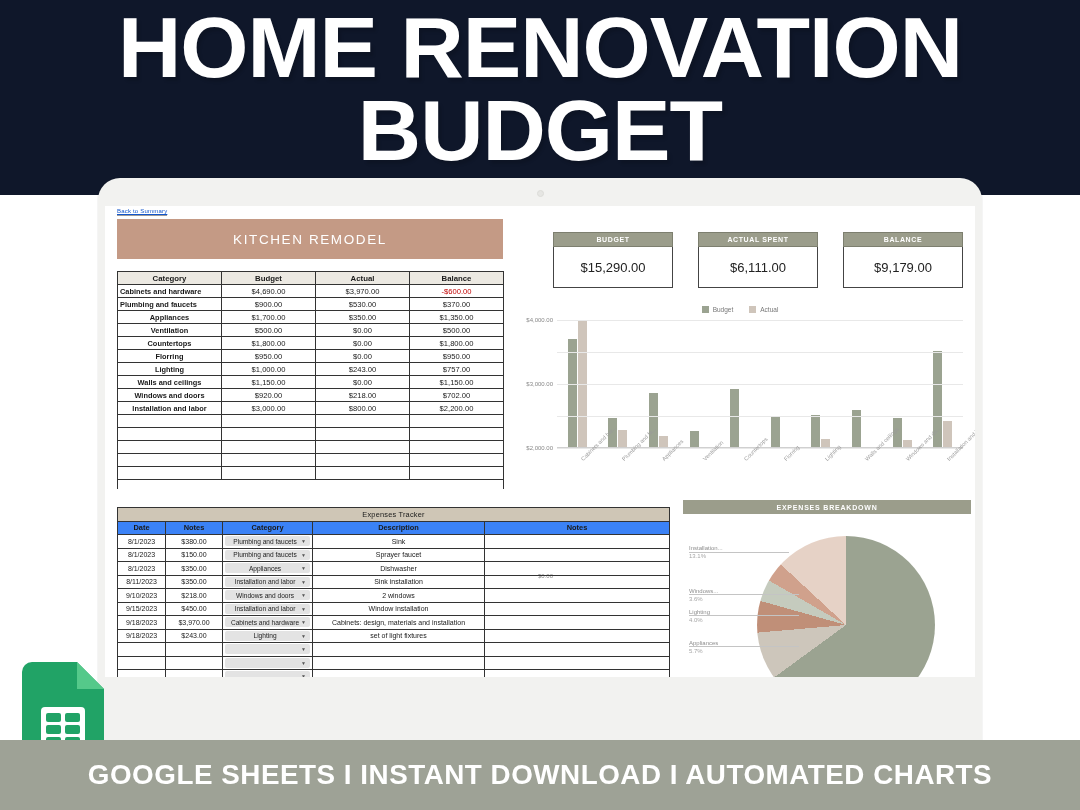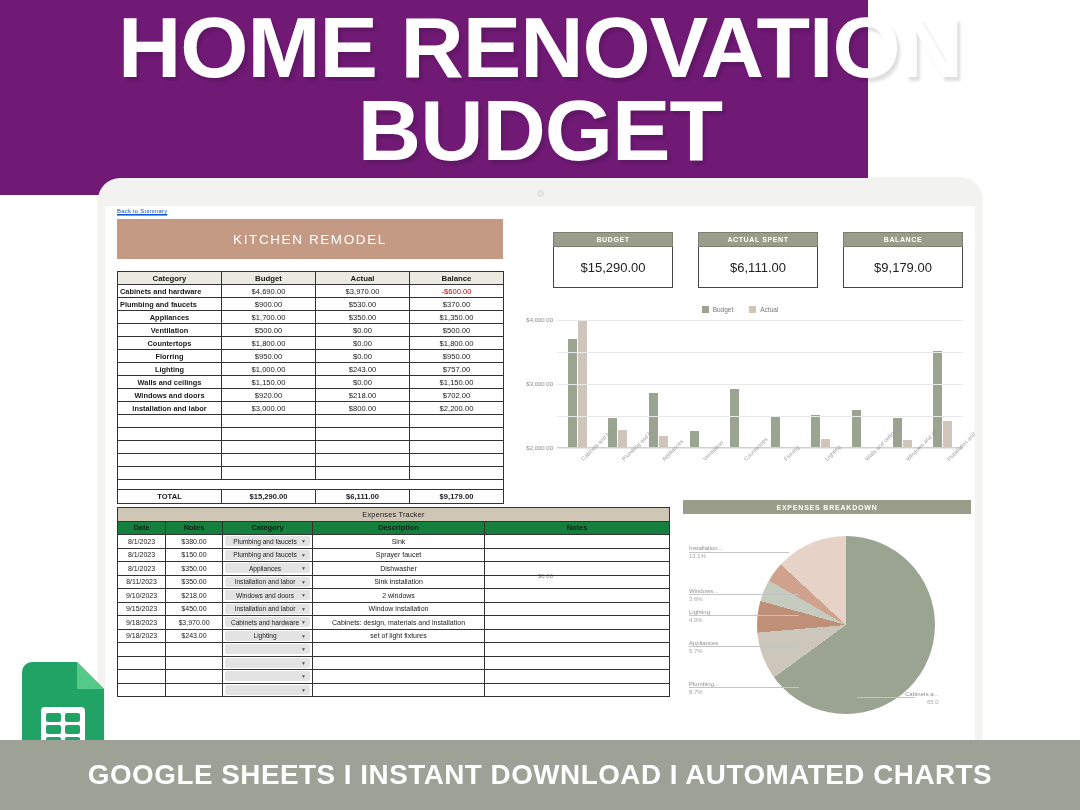--- a/index.html
+++ b/index.html
@@ -3,22 +3,22 @@
 <meta charset="utf-8">
 <style>
   * { box-sizing: border-box; margin:0; padding:0; }
   body {
     width:1080px; height:810px; overflow:hidden;
     font-family:"Liberation Sans", sans-serif;
     background:#ffffff; position:relative;
   }
   
   .banner {
-    position:absolute; left:0; top:0; width:868px; height:197px;
-    background:#701a75;
+    position:absolute; left:0; top:0; width:1080px; height:197px;
+    background:#0f172a;
   }
   .banner-title {
     position:absolute; left:0; top:6px; width:1080px;
     text-align:center; color:#ffffff;
     font-family:"Liberation Sans Narrow","Liberation Sans",sans-serif;
     font-weight:bold; font-size:86px; line-height:0.96;
     letter-spacing:-1px;
     transform:scaleX(1.02);
     text-shadow:3px 4px 3px rgba(0,0,0,0.13);
   }
@@ -34,21 +34,21 @@
     background:#f2f2f0;
     border-radius:22px 22px 0 0;
     box-shadow:0 0 0 1px rgba(0,0,0,0.04);
   }
   .tablet-cam {
     position:absolute; left:50%; top:12px; width:7px; height:7px;
     margin-left:-3px; border-radius:50%;
     background:#e6e6e3; border:1px solid #dcdcd8;
   }
   .screen {
-    position:absolute; left:7px; top:28px; width:870px; height:534px;
+    position:absolute; left:7px; top:28px; width:870px; height:471px;
     background:#ffffff; overflow:hidden;
   }
   
   .sheet { position:absolute; left:0; top:0; width:870px; height:534px; background:#fff; }
   .backlink {
     position:absolute; left:12px; top:2px;
     font-size:6px; color:#1155cc; text-decoration:underline;
     border-bottom:1px solid #9a9a9a; padding-bottom:1px;
     letter-spacing:0.2px;
   }
@@ -131,21 +131,21 @@
     width:552px; border-collapse:collapse; font-size:7px; color:#1a1a1a;
     table-layout:fixed;
   }
   .exp-table td, .exp-table th {
     border:1px solid #333; height:13.5px; text-align:center; padding:0 2px;
     white-space:nowrap; overflow:hidden;
   }
   .exp-title {
     background:#cfc6b6; font-weight:normal; font-size:7.4px; letter-spacing:0.2px; height:12px;
   }
-  .exp-table th.hdr { background:#15803d; font-weight:bold; font-size:7.4px; }
+  .exp-table th.hdr { background:#3b82f6; font-weight:bold; font-size:7.4px; }
   .w-date { width:48px; } .w-amt { width:57px; } .w-cat { width:90px; }
   .w-desc { width:172px; } .w-notes { width:185px; }
   .chip {
     display:flex; align-items:center; justify-content:space-between;
     background:#e3e3e3; border-radius:2px; height:10px;
     padding:0 4px; margin:1px 2px; font-size:6.6px; color:#222;
   }
   .chip .txt { flex:1; text-align:center; }
   .chip .caret { font-size:5px; color:#555; }
   .dcell { padding:0 !important; }
@@ -304,26 +304,20 @@
             </tr>
             <tr class="blank">
               <td>&nbsp;</td>
               <td>&nbsp;</td>
               <td>&nbsp;</td>
               <td>&nbsp;</td>
             </tr>
             <tr class="spacer">
               <td colspan="4">&nbsp;</td>
             </tr>
-            <tr class="total">
-              <td>TOTAL</td>
-              <td>$15,290.00</td>
-              <td>$6,111.00</td>
-              <td>$9,179.00</td>
-            </tr>
           </tbody>
       </table>
 
       <div class="cards">
         <div class="card c1">
           <div class="cap">BUDGET</div>
           <div class="val">$15,290.00</div>
         </div>
         <div class="card c2">
           <div class="cap">ACTUAL SPENT</div>

